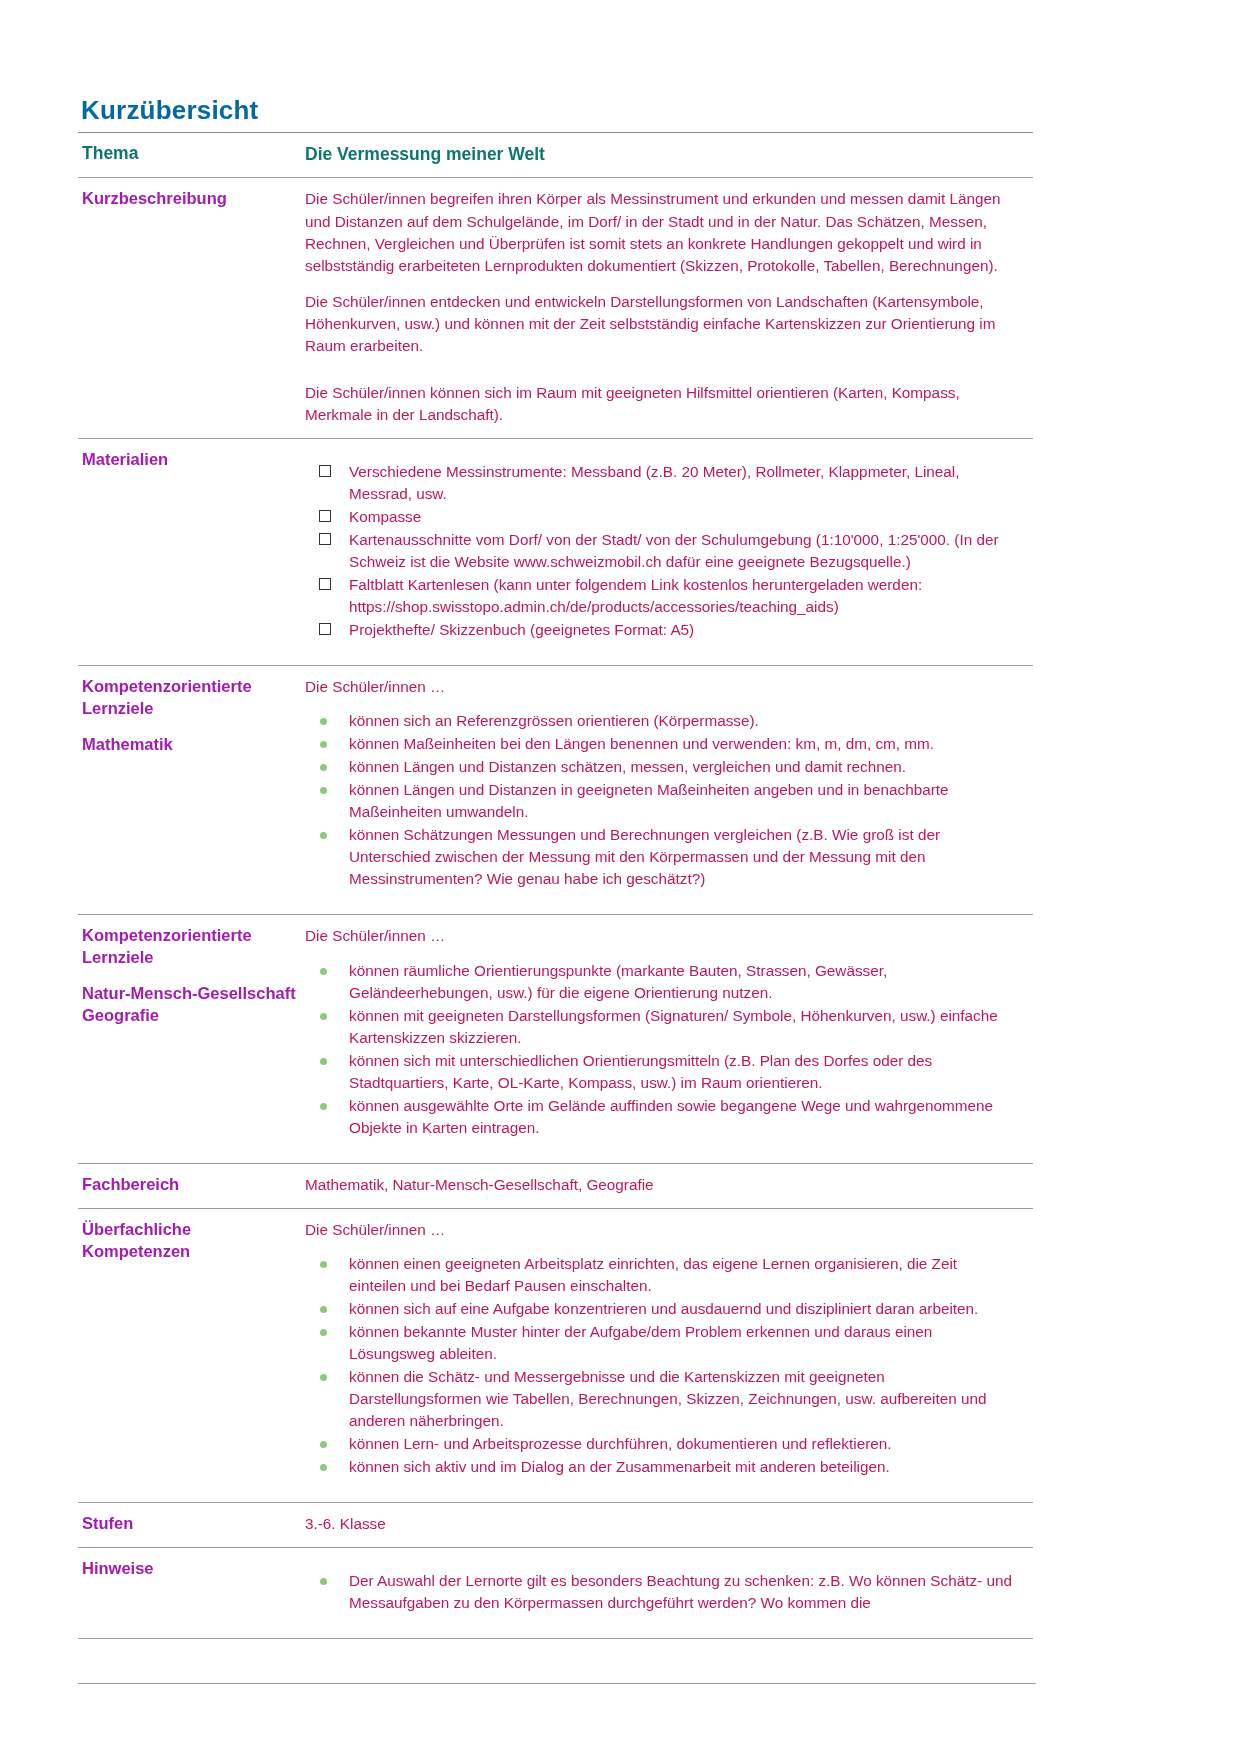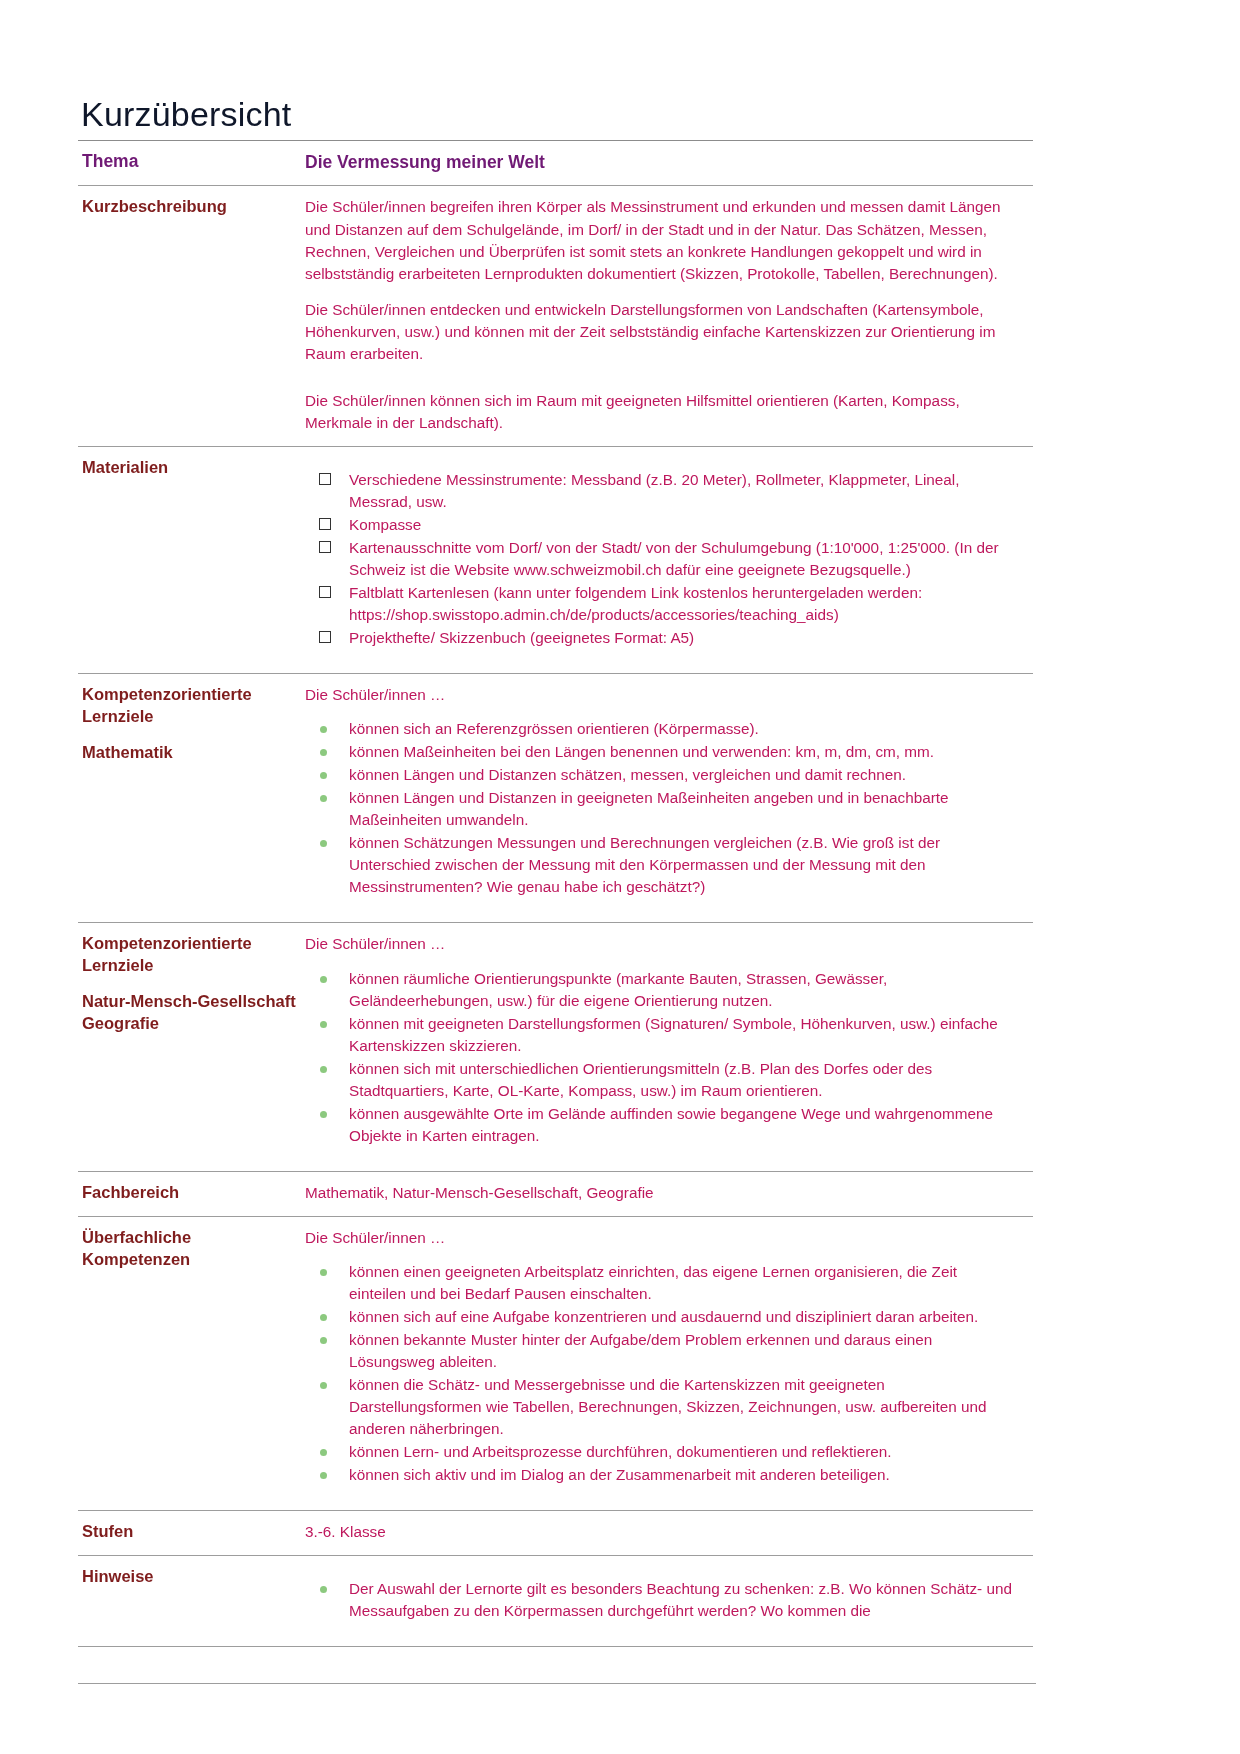--- a/index.html
+++ b/index.html
@@ -15,58 +15,58 @@
     position: relative;
   }
   .page {
     position: relative;
     width: 1240px;
     height: 1754px;
     box-sizing: border-box;
     padding: 95px 78px 0 78px;
   }
   .doc-title {
-    font-size: 34px;
-    font-weight: normal;
-    color: #0f172a;
+    font-size: 26px;
+    font-weight: bold;
+    color: #0369a1;
     letter-spacing: 0.2px;
     margin: 0 0 6px 0;
     padding-left: 3px;
   }
   table.kurz {
     width: 955px;
     border-collapse: collapse;
     table-layout: fixed;
   }
   table.kurz td {
     vertical-align: top;
     padding: 10px 4px 12px 4px;
     border-top: 1px solid #9d9d9d;
   }
   table.kurz tr.first td {
     border-top: 1.6px solid #8c8c8c;
   }
   td.label {
     width: 215px;
-    color: #7f1d1d;
+    color: #a21caf;
     font-weight: bold;
     font-size: 16.5px;
     line-height: 1.32;
     padding-left: 5px;
   }
   td.value {
     font-size: 15.3px;
     line-height: 1.45;
     color: #be185d;
     padding-left: 16px;
   }
   tr.head td.label, tr.head td.value {
     font-size: 17.5px;
     font-weight: bold;
-    color: #701a75;
+    color: #0f766e;
     padding-top: 9px;
     padding-bottom: 10px;
   }
   .para {
     margin: 0 0 14px 0;
   }
   .para:last-child {
     margin-bottom: 0;
     margin-top: 24px;
   }

